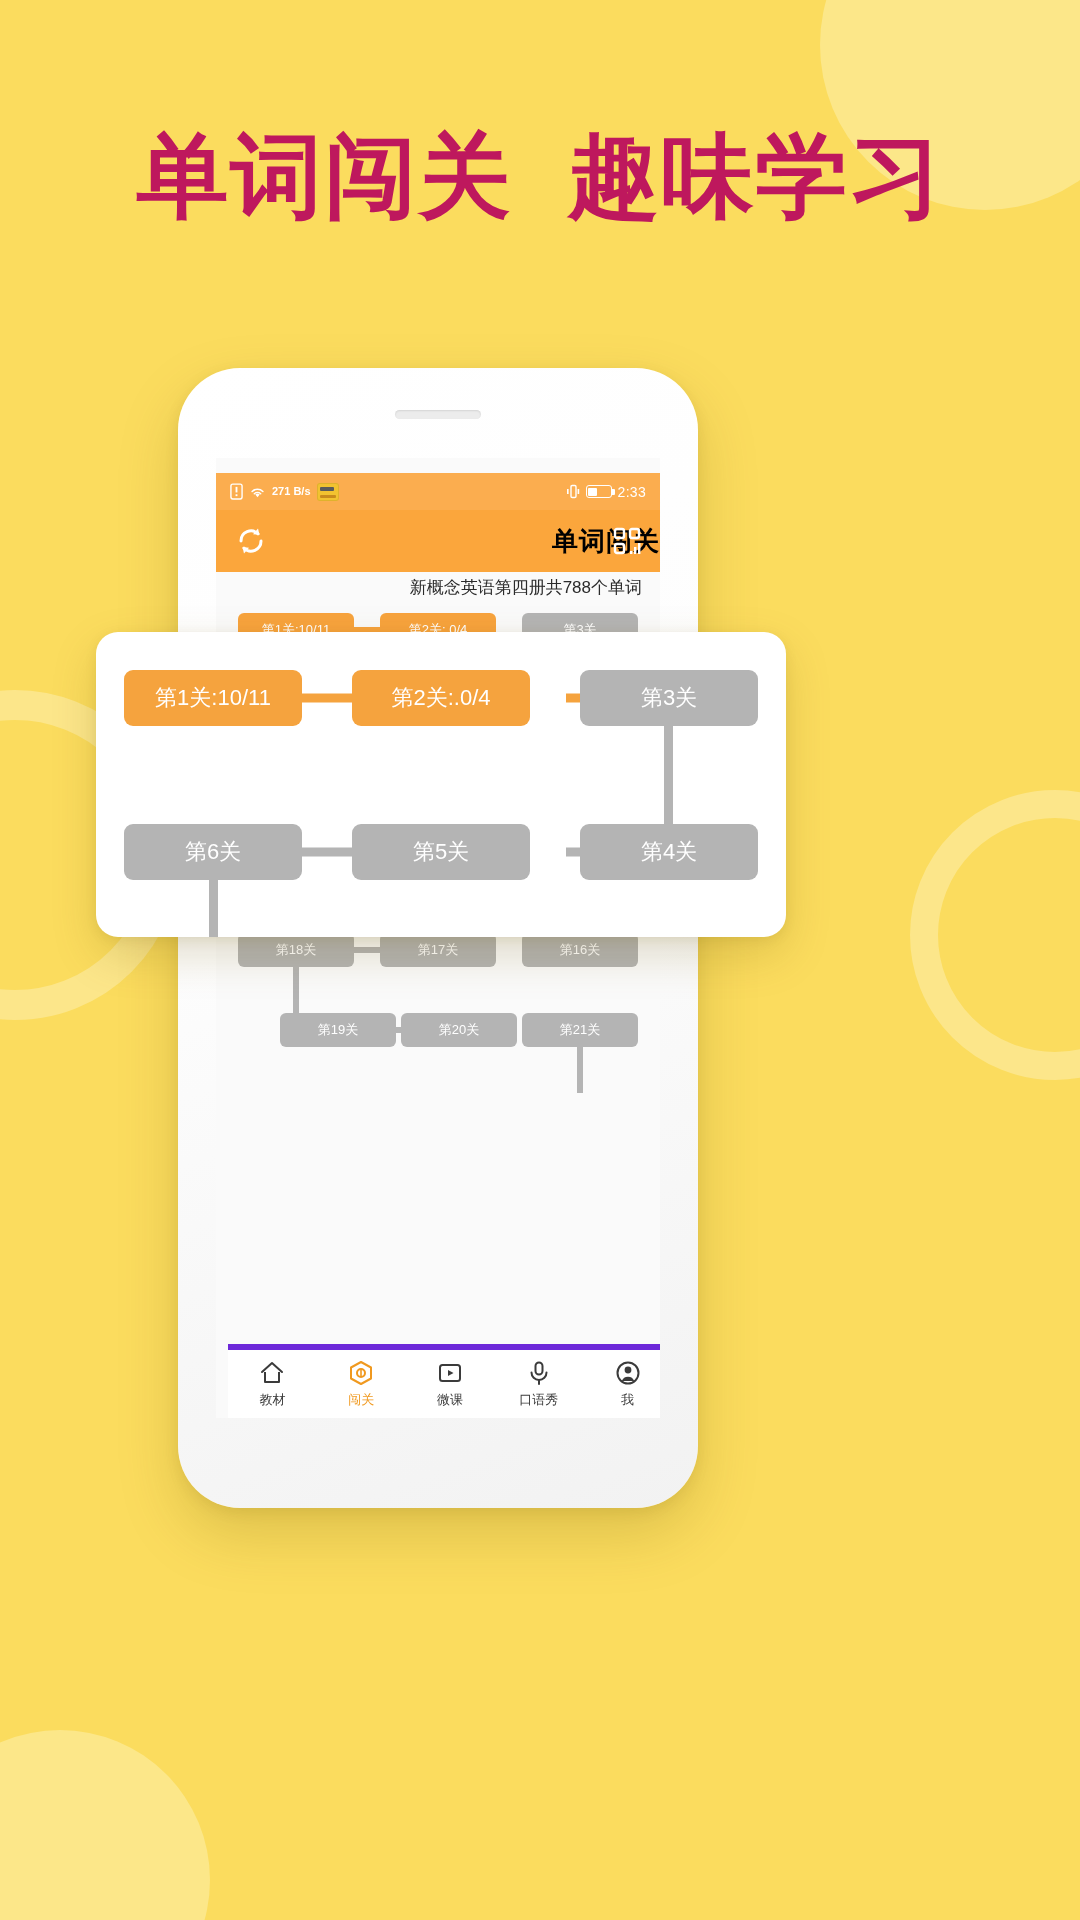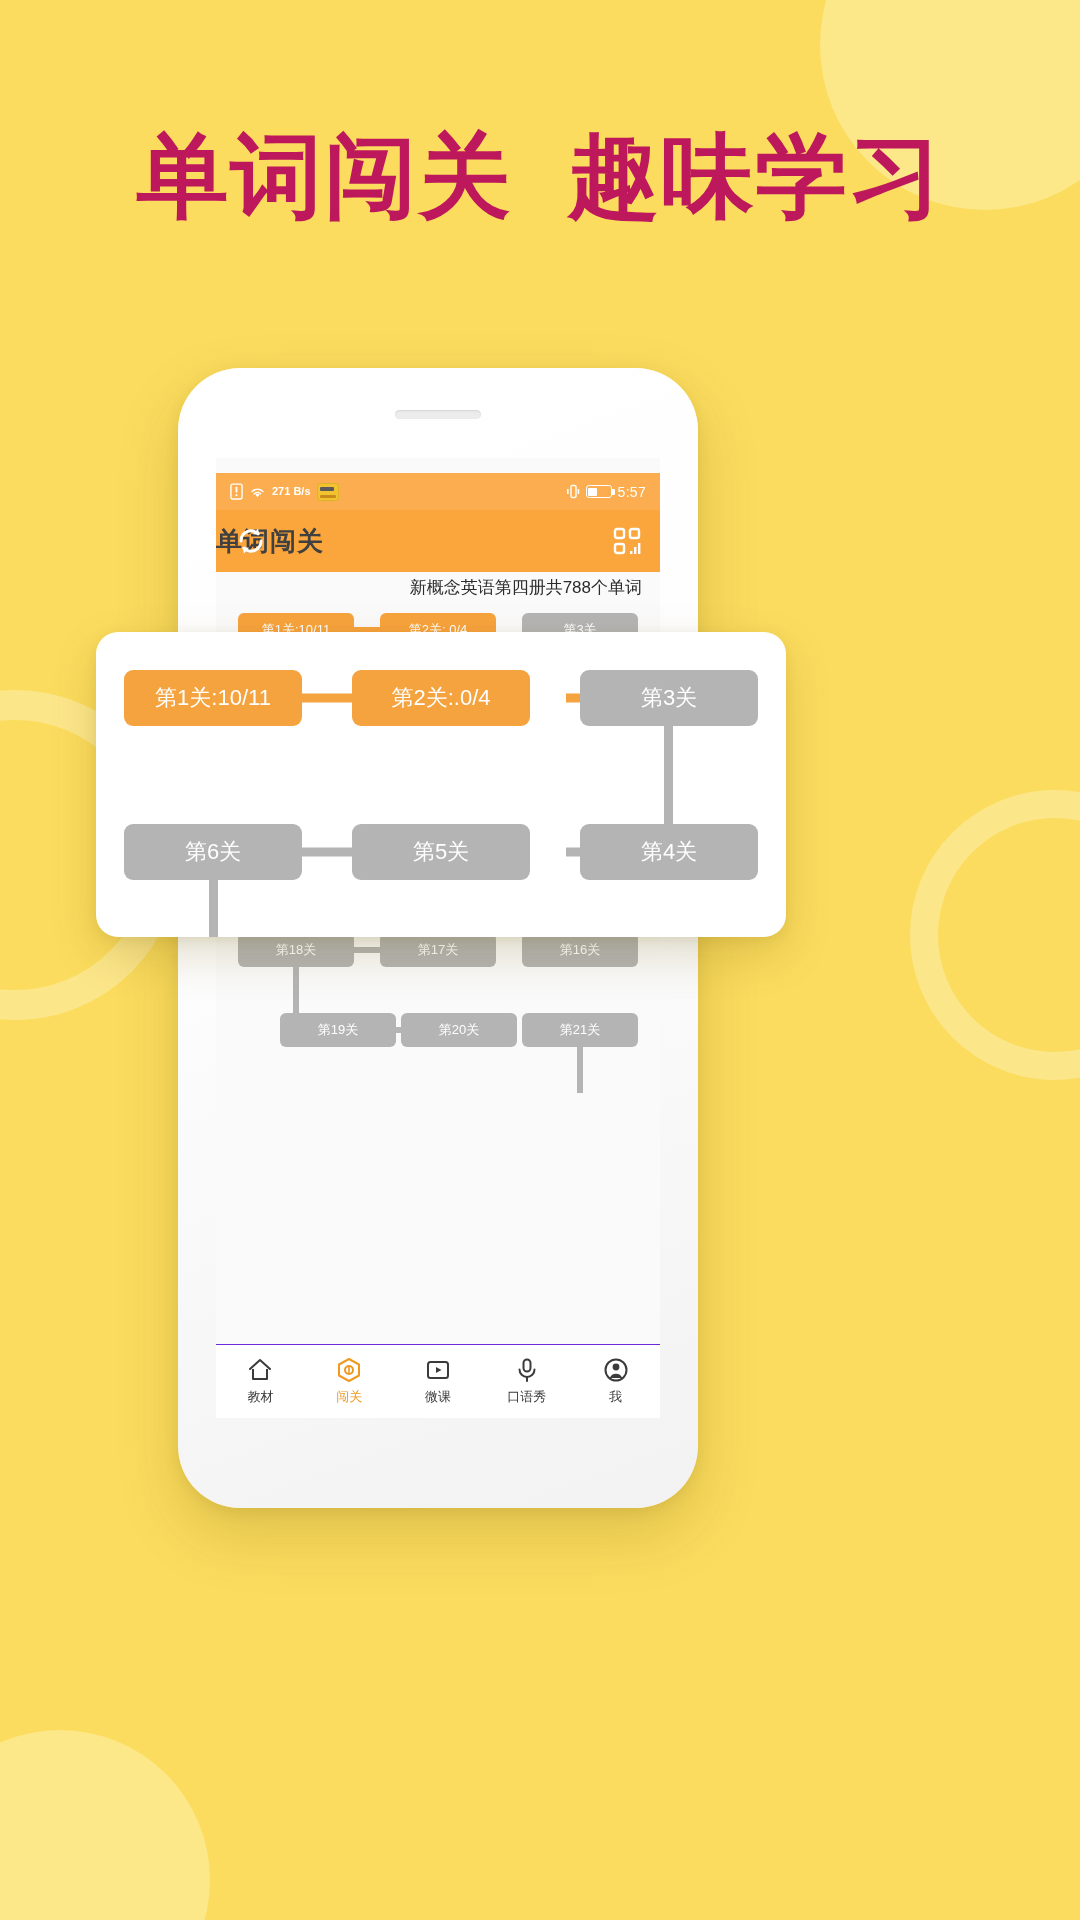--- a/index.html
+++ b/index.html
@@ -88,22 +88,22 @@
   }
   .batt i{ position:absolute; left:1.5px; top:1.5px; bottom:1.5px; width:9px; background:#fff; border-radius:1px; display:block;}
 
   
   .appbar {
     height:62px; background:#FBA63C;
     display:flex; align-items:center; padding:0 18px;
     position:relative;
   }
   .appbar-title {
-    position:absolute; left:0; right:0; text-align:left;
-    color:#404040; font-size:26px; font-weight:bold; letter-spacing:1px;
+    position:absolute; left:0; right:0; text-align:right;
+    color:#000000; font-size:26px; font-weight:bold; letter-spacing:1px;
   }
   .icon-refresh { width:34px; height:34px; position:relative; z-index:2; }
   .icon-grid { width:30px; height:30px; position:absolute; right:18px; z-index:2; }
 
   
   .subtitle {
     text-align:right; padding:4px 18px 10px 0;
     font-size:17px; color:#2b2b2b; background:#fafafa;
   }
 
@@ -141,22 +141,22 @@
     display:flex; align-items:center; justify-content:center;
     font-size:22px; position:relative; z-index:2;
   }
   .fc-node.active { background:#F5A33E; }
   .fc-hlink { position:absolute; top:50%; height:9px; background:#B4B4B4; transform:translateY(-50%); z-index:1; }
   .fc-hlink.orange { background:#F5A33E; }
   .fc-vlink { position:absolute; width:9px; background:#B4B4B4; z-index:1; }
 
   
   .tabbar {
-    position:absolute; left:0; bottom:0; width:444px; height:74px;
-    background:#fff; border-top:1px solid #6d28d9;
+    position:absolute; left:12px; bottom:0; width:444px; height:74px;
+    background:#fff; border-top:6px solid #6d28d9;
     display:flex; align-items:center;
   }
   .tab { flex:1; display:flex; flex-direction:column; align-items:center; gap:5px; }
   .tab-ic { width:26px; height:26px; color:#3b3b3b; }
   .tab-lb { font-size:13px; color:#3b3b3b; }
   .tab.active .tab-lb { color:#F0991F; }
   .tab.active .tab-ic { color:#F0991F; }
 </style>
 </head>
 <body>
@@ -191,21 +191,21 @@
       </div>
       <div class="sb-right">
         <svg class="icon-vib" viewBox="0 0 14 15">
           <rect x="5" y="1.5" width="5" height="12" rx="1.2" fill="none" stroke="#fff" stroke-width="1.4"></rect>
           <rect x="1" y="5" width="1.6" height="5" fill="#fff"></rect>
           <rect x="11.6" y="5" width="1.6" height="5" fill="#fff"></rect>
         </svg>
         <span class="batt">
             <i></i>
           </span>
-        <span class="sb-time">5:57</span>
+        <span class="sb-time">2:33</span>
       </div>
     </div>
 
     <div class="appbar">
       <svg class="icon-refresh" viewBox="0 0 34 34">
         <path d="M7 17a10 10 0 0 1 17-7.2" fill="none" stroke="#fff" stroke-width="3" stroke-linecap="round"></path>
         <path d="M27 17a10 10 0 0 1-17 7.2" fill="none" stroke="#fff" stroke-width="3" stroke-linecap="round"></path>
         <path d="M24 4.5 L25.5 11 L19 10.2 Z" fill="#fff"></path>
         <path d="M10 29.5 L8.5 23 L15 23.8 Z" fill="#fff"></path>
       </svg>

